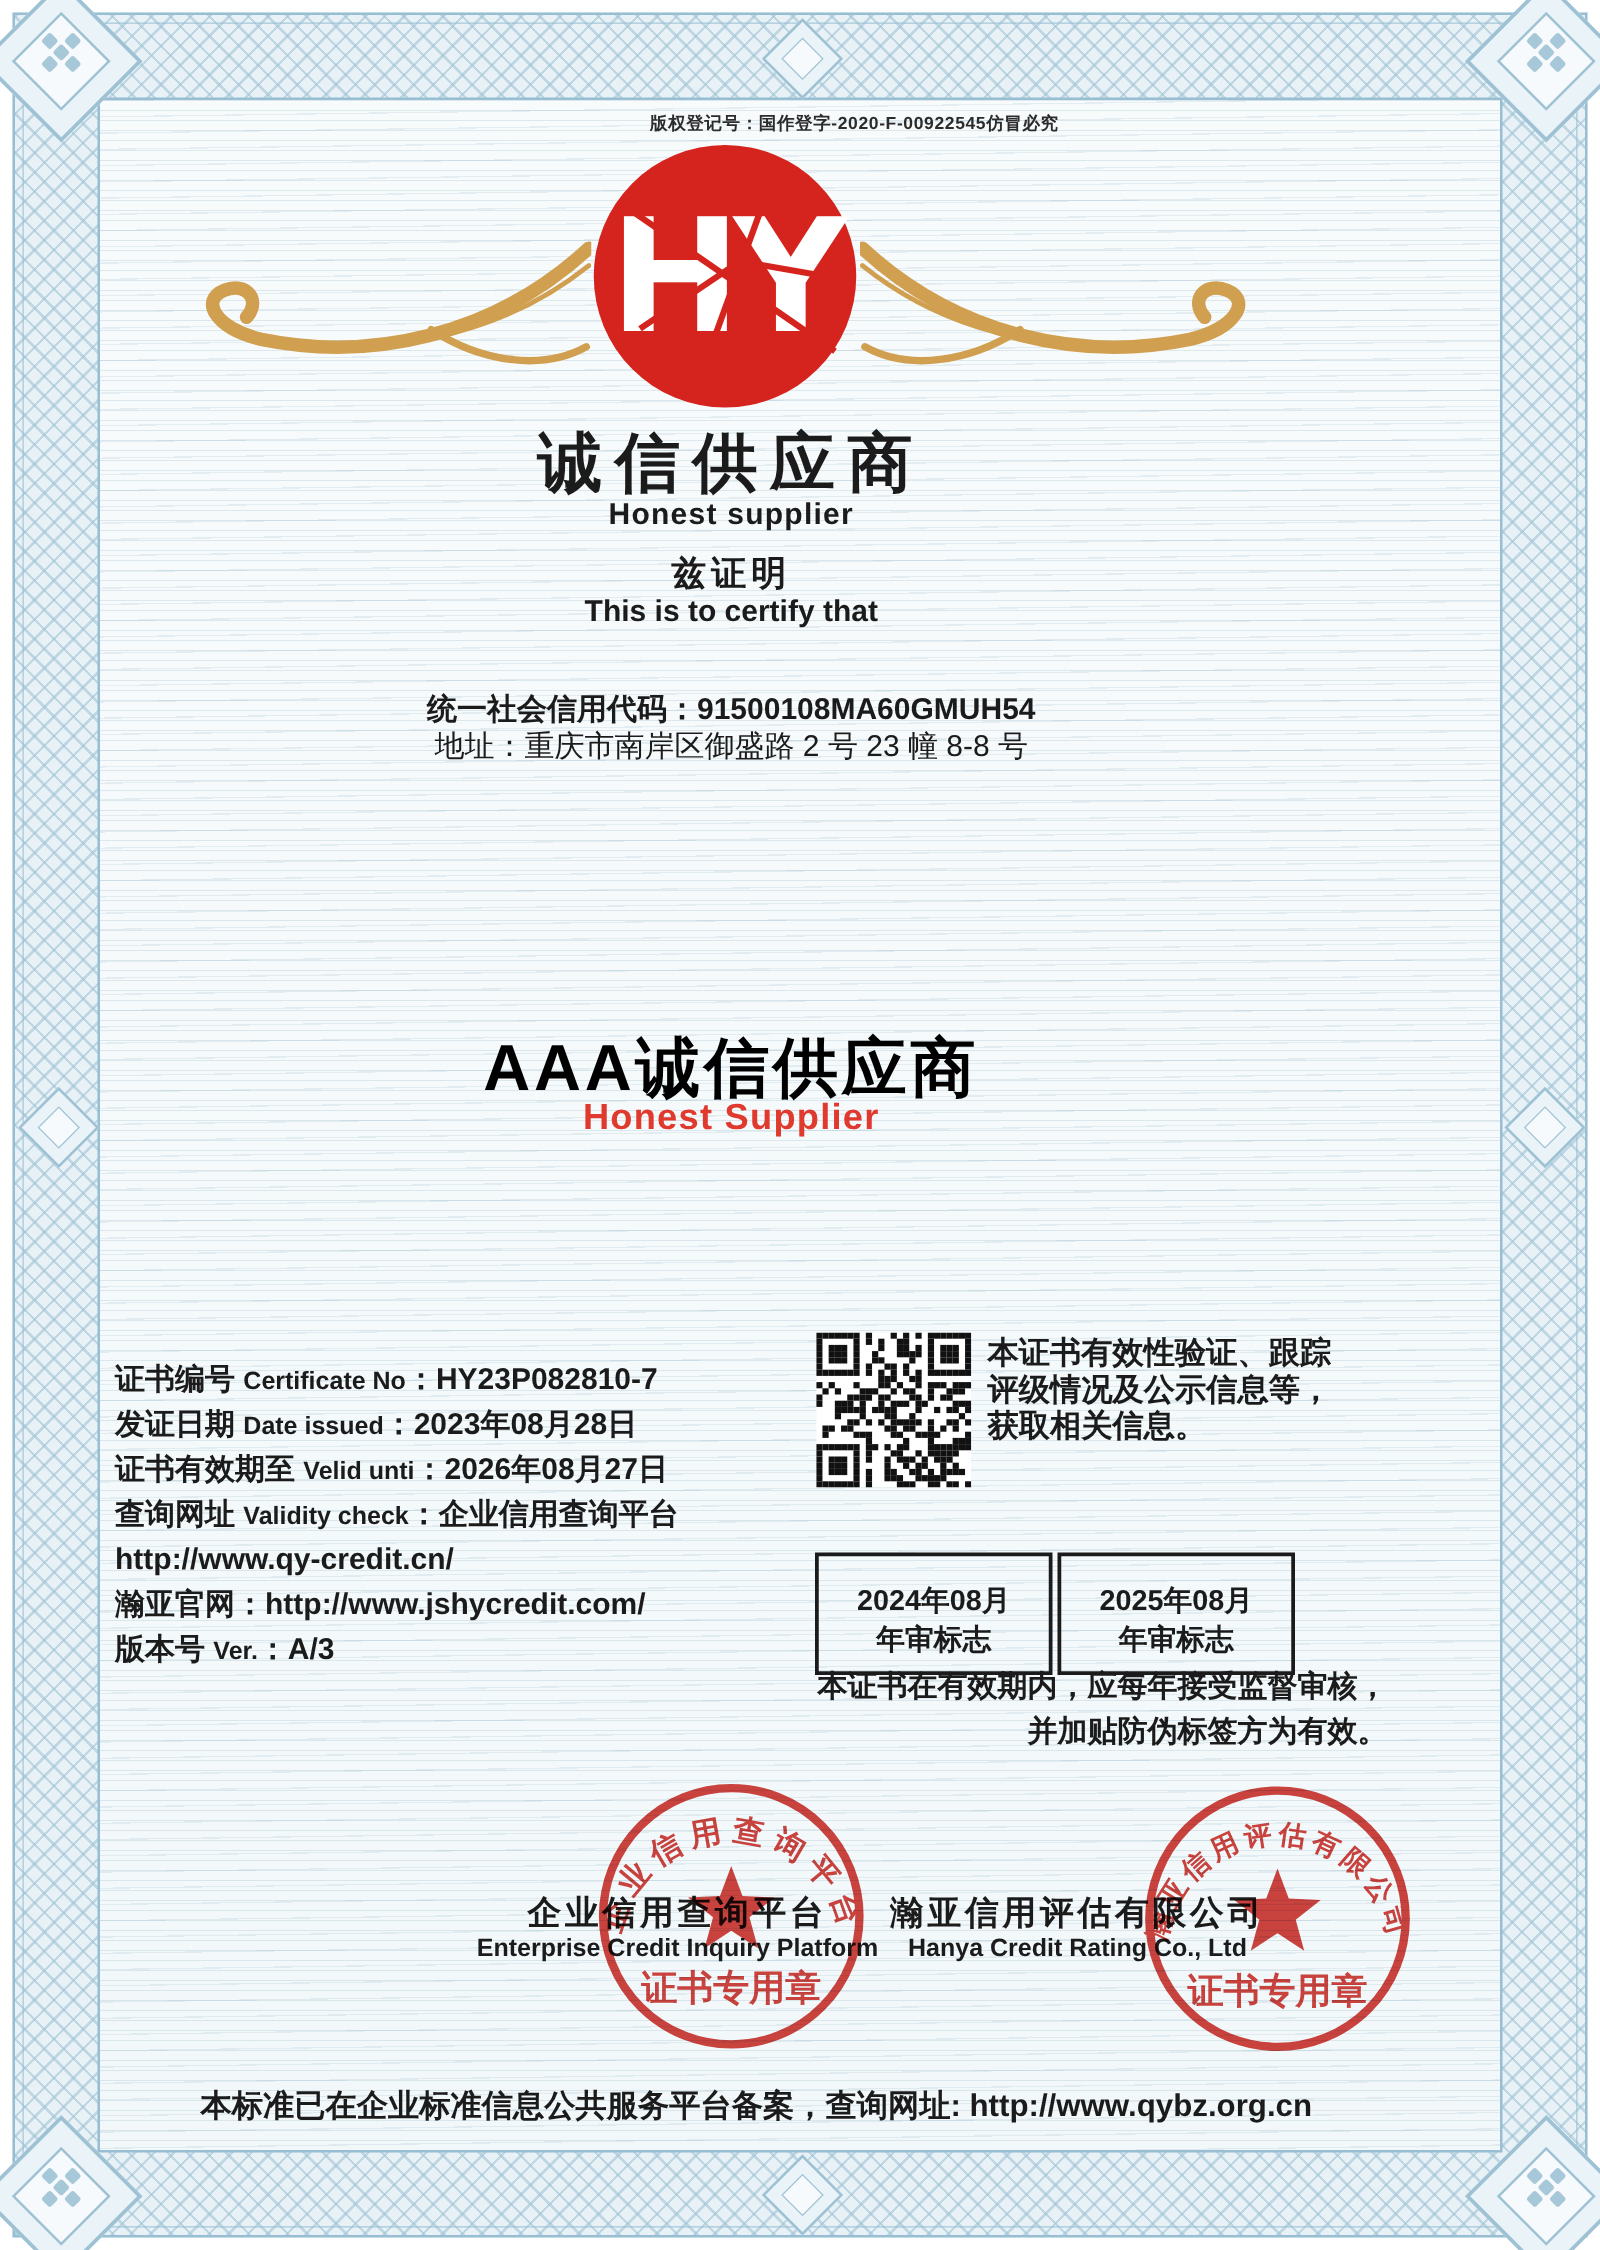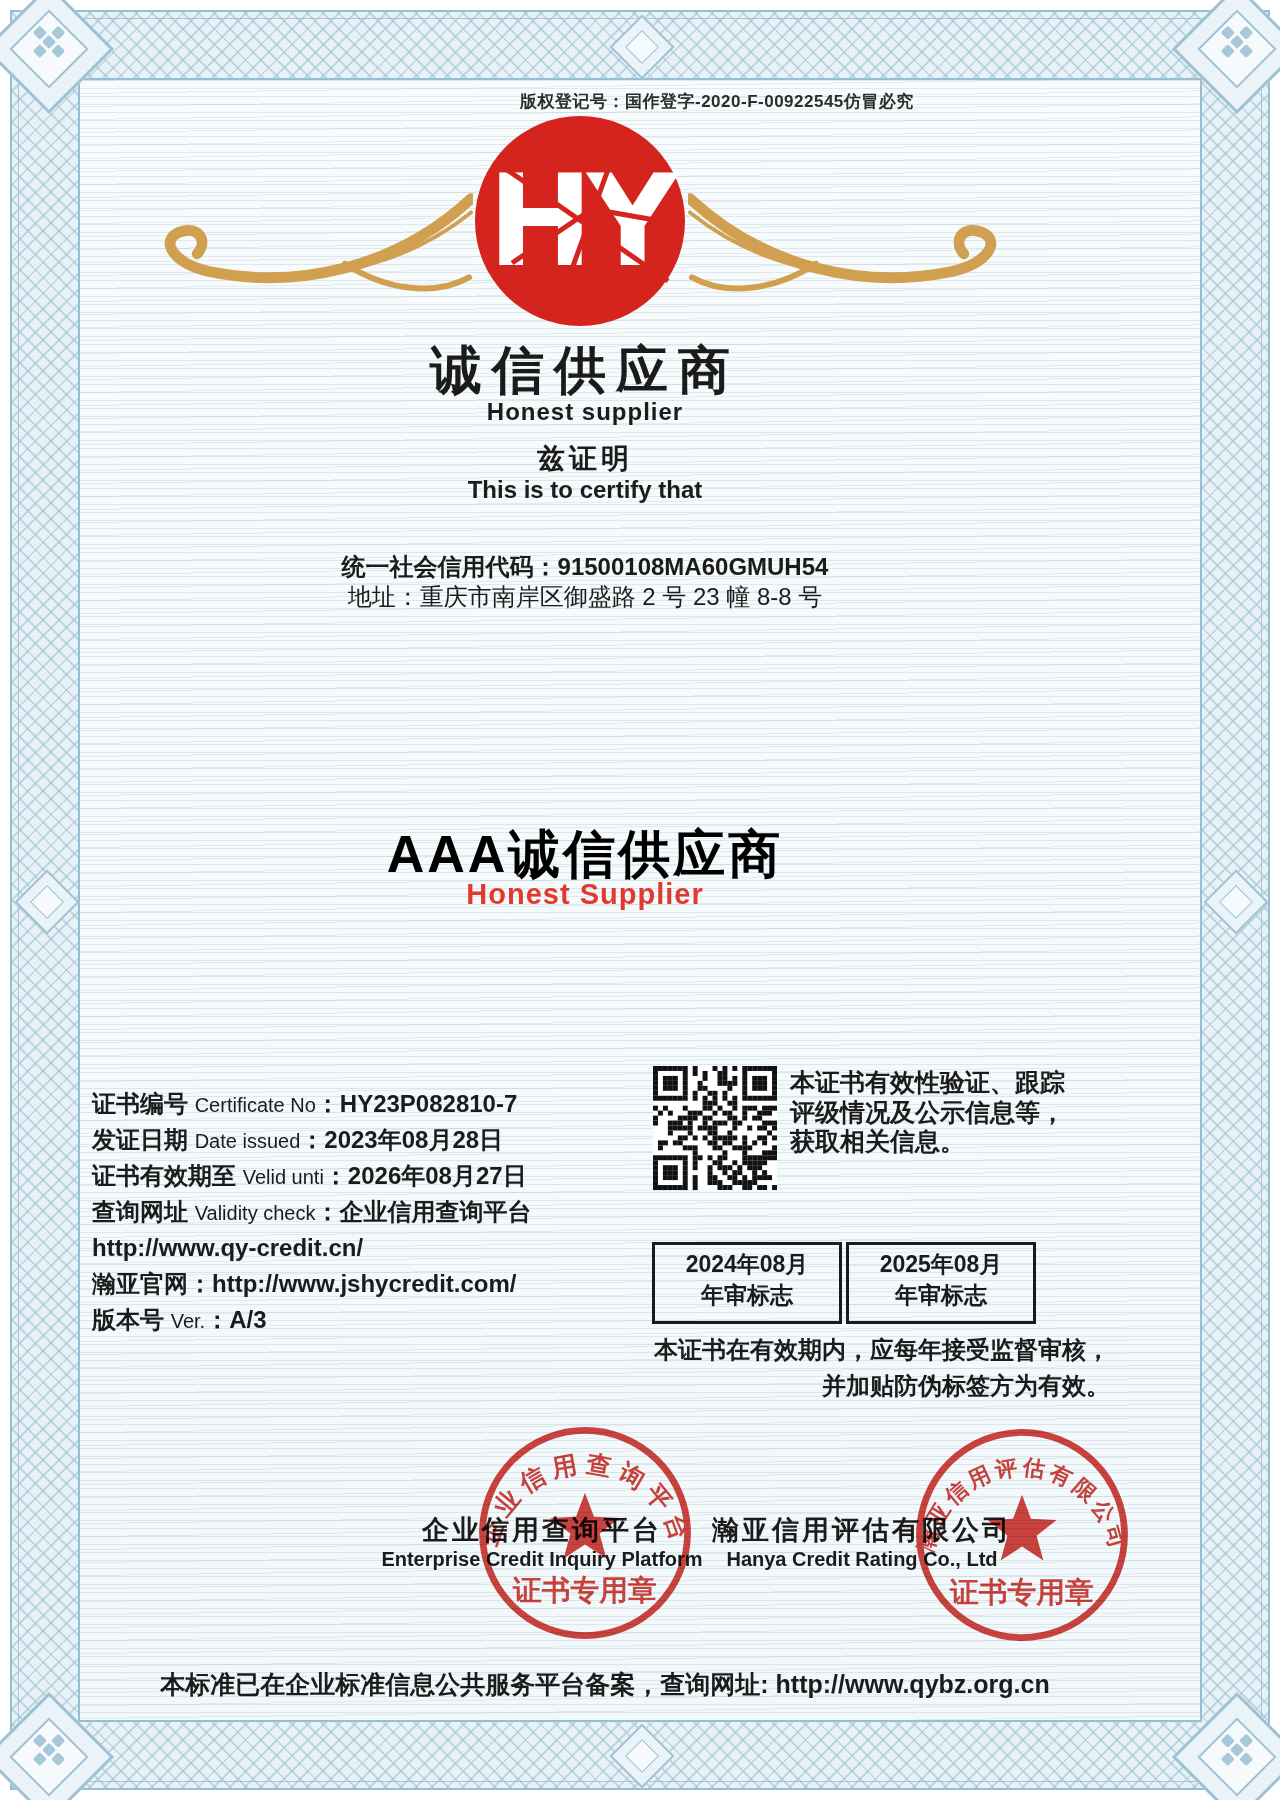--- a/index.html
+++ b/index.html
@@ -23,36 +23,36 @@
   .corner::before{content:"";position:absolute;inset:15px;border:2px solid #9ec2d4;background:#f6fafc;}
   .corner::after{content:"";position:absolute;width:10px;height:10px;left:33px;top:33px;background:#a6c8d8;
     box-shadow:13px 0 0 #a6c8d8,-13px 0 0 #a6c8d8,0 13px 0 #a6c8d8,0 -13px 0 #a6c8d8;border-radius:2px;}
   .mid-diamond{position:absolute;width:42px;height:42px;border:2px solid #9ec2d4;background:#eaf3f8;
     transform:rotate(45deg);z-index:3;}
   .mid-diamond::before{content:"";position:absolute;inset:9px;border:1px solid #9ec2d4;background:#f6fafc;}
   
   .content{position:absolute;inset:0;z-index:4;}
   .abs{position:absolute;}
   .center-col{position:absolute;left:10px;width:1150px;text-align:center;}
-  .copyright{left:520px;top:90px;font-size:17px;font-weight:600;color:#2c2c2c;letter-spacing:.5px;}
+  .copyright{left:520px;top:90px;font-size:14px;font-weight:600;color:#2c2c2c;letter-spacing:.5px;}
   .title-zh{top:336px;font-size:52px;font-weight:600;letter-spacing:10px;}
   .title-en{top:398px;font-size:24px;font-weight:600;letter-spacing:1px;}
   .certify-zh{top:440px;font-size:28px;font-weight:600;letter-spacing:4px;}
   .certify-en{top:476px;font-size:24px;font-weight:600;}
   .company-name{top:505px;font-size:37px;font-weight:800;letter-spacing:2px;}
   .credit-code{top:551px;font-size:24px;font-weight:600;}
   .address{top:581px;font-size:24px;font-weight:400;}
   .award-zh{top:820px;font-size:52px;font-weight:700;color:#000000;letter-spacing:3px;}
   .award-en{top:878px;font-size:29px;font-weight:700;color:#e03a2e;letter-spacing:1px;}
   .info-block{left:92px;top:1086px;width:560px;}
   .info-line{height:36px;line-height:36px;font-size:24px;font-weight:600;white-space:nowrap;}
-  .info-line .en{font-size:20px;font-weight:400;}
+  .info-line .en{font-size:20px;font-weight:700;}
   .qr-note{left:790px;top:1068px;width:335px;font-size:25px;line-height:29.5px;font-weight:600;}
   .annual-box{top:1242px;width:184px;height:72px;border:3px solid #1b1b1b;text-align:center;
-    font-size:23px;font-weight:600;line-height:31px;padding-top:4px;box-sizing:content-box;}
+    font-size:23px;font-weight:600;line-height:31px;padding-top:20px;box-sizing:content-box;}
   .validity-note{left:640px;top:1332px;width:470px;text-align:right;font-size:24px;line-height:36px;font-weight:600;}
   .org{top:1512px;width:420px;text-align:center;}
   .org .zh{font-size:27px;font-weight:700;letter-spacing:3px;}
   .org .en{font-size:20px;font-weight:600;margin-top:0;}
   .footer-line{left:10px;width:1190px;top:1668px;text-align:center;font-size:25px;font-weight:600;}
   .seal{z-index:6;mix-blend-mode:multiply;opacity:.88;}
   .seal text{font-family:"Liberation Sans","DejaVu Sans",sans-serif;font-weight:700;}
   .flourish{width:325px;height:128px;}
 </style>
 </head>

